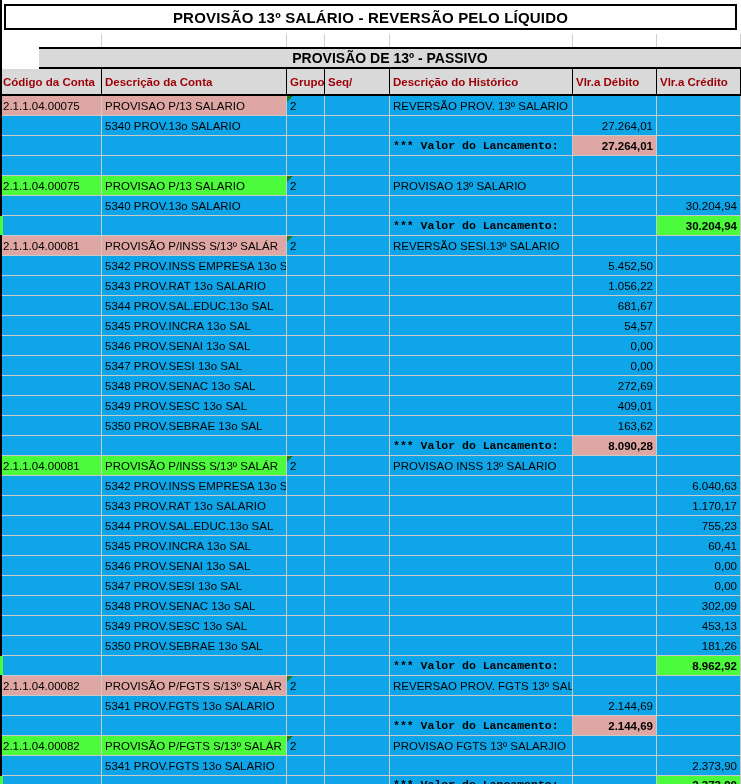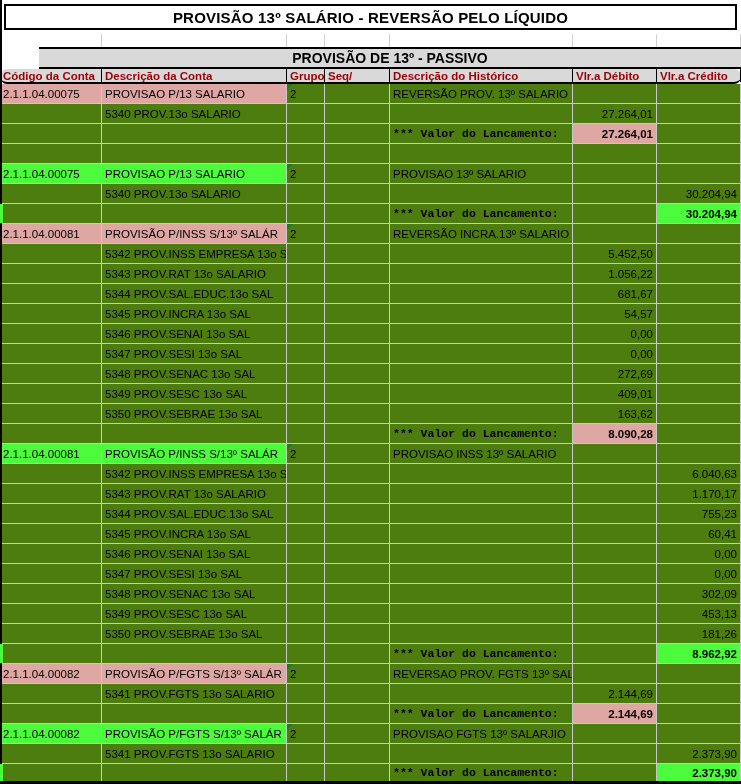--- a/index.html
+++ b/index.html
@@ -15,25 +15,25 @@
 
   .grid-row { display:grid; grid-template-columns:102px 185px 38px 65px 183px 84px 84px; width:741px; }
 
   .gap-row { height:13px; background:#fff; }
   .gap-row .cell { border-right:1px solid #d0d0d0; }
 
   .subtitle-bar { height:22px; border-top:2px solid #000; border-bottom:2px solid #000; background:#d9d9d9;
     display:flex; align-items:center; justify-content:center;
     font-weight:bold; font-size:14px; color:#000;margin-left:39px; }
 
-  .header-row { height:15px; background:#d9d9d9; border-bottom:2px solid #000;border-radius:7px; }
+  .header-row { height:27px; background:#d9d9d9; border-bottom:2px solid #000; }
   .header-row .cell { border-right:1px solid #000; display:flex; align-items:center;
     padding:0 3px; font-weight:bold; font-size:11.5px; color:#9c0006; white-space:nowrap; overflow:hidden; }
 
-  .body-row { height:20px; background:#4d7c0f; }
+  .body-row { height:20px; background:#0ea5e9; }
   .body-row .cell { position:relative; border-right:1px solid #c9c9c9; border-bottom:1px solid #c9c9c9;
     font-size:11.5px; color:#000; padding:0 3px; display:flex; align-items:center;
     white-space:nowrap; overflow:hidden; }
   .body-row:last-child { border-bottom:3px solid #000; height:20px; }
   .body-row:last-child .cell { border-bottom:none; }
 
   .num { justify-content:flex-end; color:#0000dc; }
   .total-num { font-weight:bold; }
   .total-label { font-weight:bold;font-family:Liberation Mono, monospace; }
   .hl-debit { background:#dfa7a4; }
@@ -138,21 +138,21 @@
         <div class="cell"></div>
         <div class="cell total-label">*** Valor do Lancamento:</div>
         <div class="cell"></div>
         <div class="cell num total-num hl-credit">30.204,94</div>
       </div>
       <div class="grid-row body-row">
         <div class="cell hl-debit">2.1.1.04.00081</div>
         <div class="cell hl-debit">PROVISÃO P/INSS S/13º SALÁR</div>
         <div class="cell">2<span class="tri"></span></div>
         <div class="cell"></div>
-        <div class="cell">REVERSÃO INCRA.13º SALARIO</div>
+        <div class="cell">REVERSÃO SESI.13º SALARIO</div>
         <div class="cell"></div>
         <div class="cell"></div>
       </div>
       <div class="grid-row body-row">
         <div class="cell"></div>
         <div class="cell">5342 PROV.INSS EMPRESA 13o SA</div>
         <div class="cell"></div>
         <div class="cell"></div>
         <div class="cell"></div>
         <div class="cell num">5.452,50</div>

